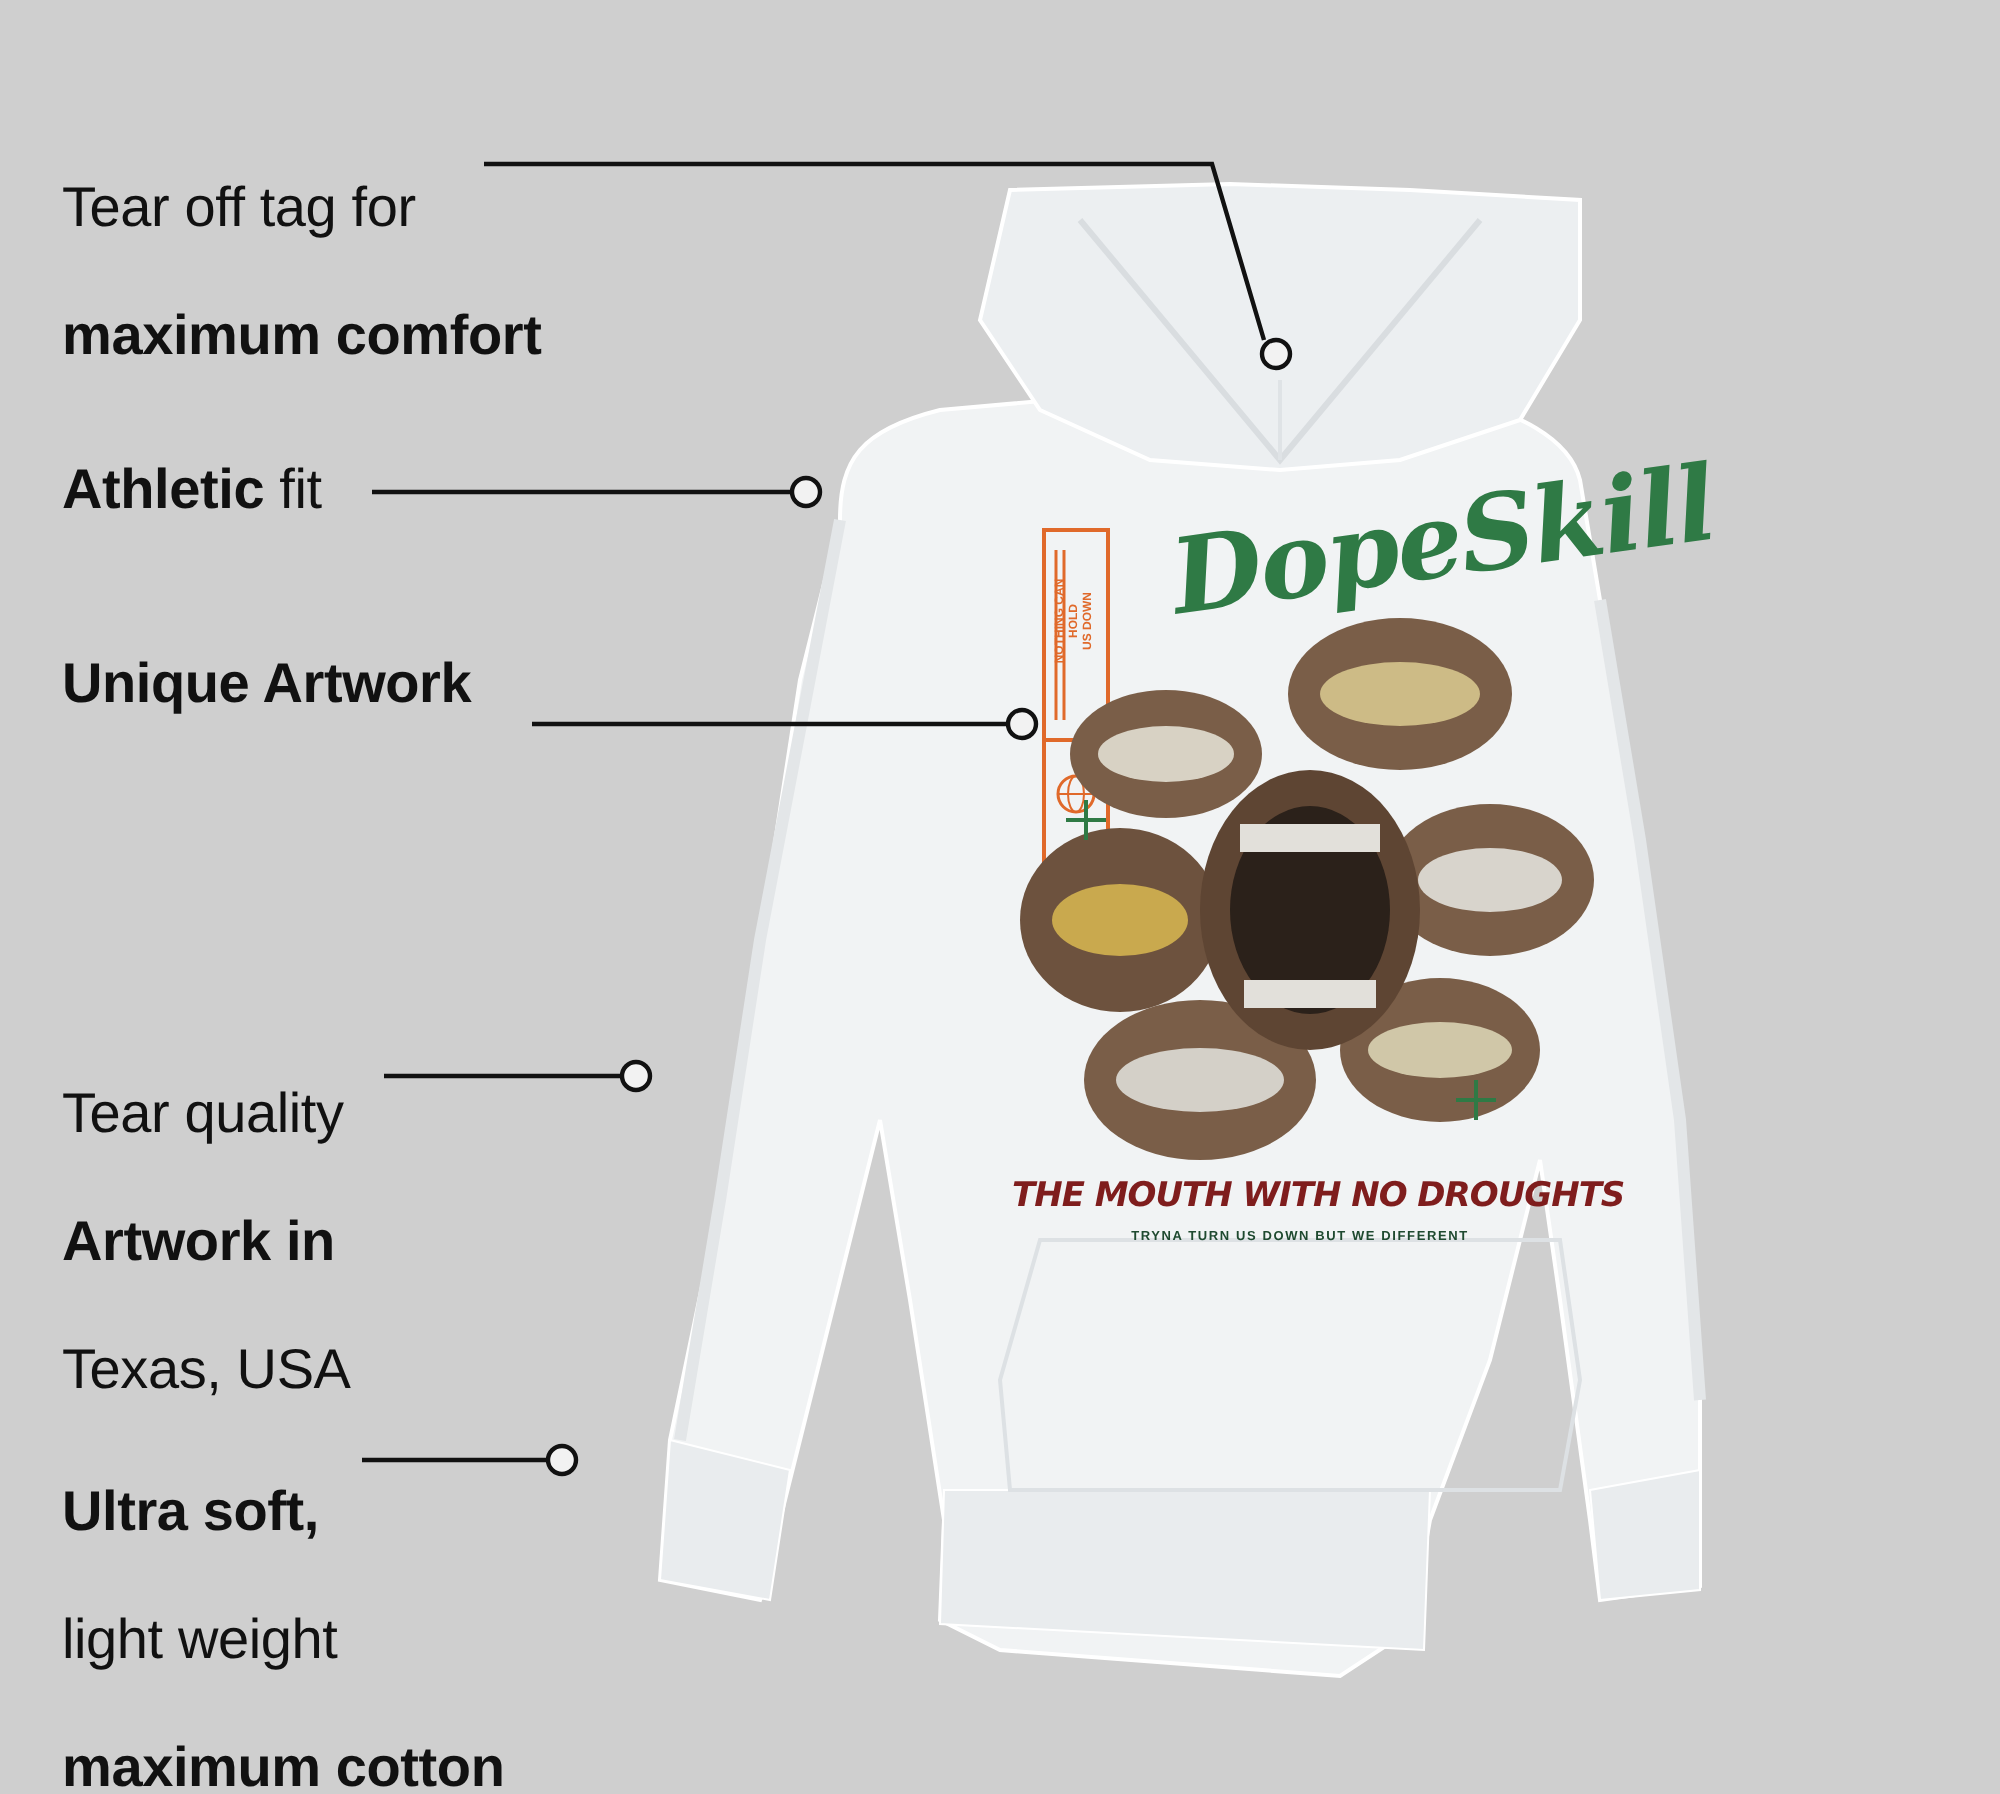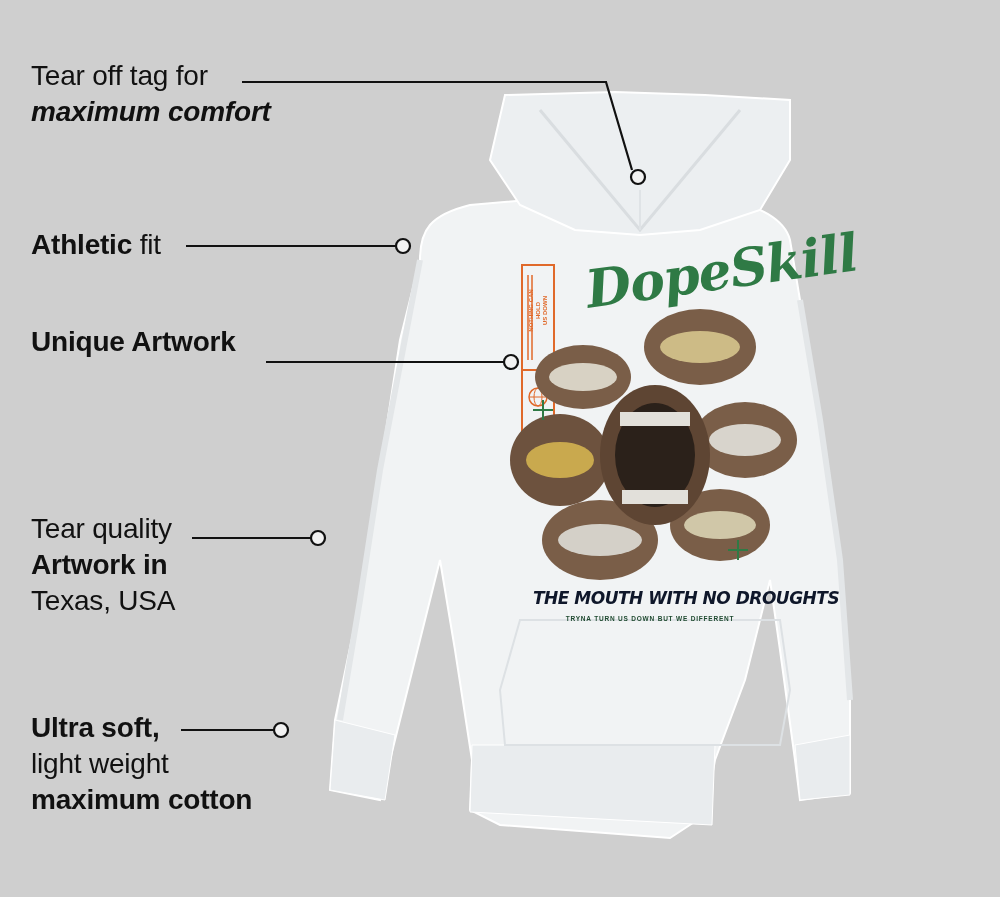--- a/index.html
+++ b/index.html
@@ -8,21 +8,21 @@
       background: #cfcfcf;
       font-family: "Liberation Sans", sans-serif;
       position: relative;
     }
     .stage { position: absolute; left: 0; top: 0; width: 1000px; height: 897px; }
     .label {
       position: absolute; left: 31px; color: #111;
       font-size: 28px; line-height: 36px; letter-spacing: -0.2px;
     }
     .label b { font-weight: 700; }
-    .label span { display: block; }
+    .label span { display: block; margin-top: 28px; }
     svg { display: block; }
   </style>
 </head>
 <body>
 
 <div class="stage">
 
   <svg width="1000" height="897" viewBox="0 0 1000 897" style="position:absolute;left:0;top:0;">
 
     <path d="M470 205 C430 215 420 230 420 260 L400 340 L380 470 L360 600 L335 720 L330 790 L380 800 L395 740 L420 640 L440 560 L455 650 L472 760 L470 810 L500 825 L670 838 L705 815 L715 760 L745 680 L770 580 L780 650 L795 760 L800 800 L850 793 L850 700 L840 560 L820 420 L800 300 L790 240 C785 220 760 205 720 198 L640 190 Z" fill="#f1f3f4" stroke="#ffffff" stroke-width="2"></path>
@@ -91,26 +91,26 @@
       <circle cx="318" cy="538" r="7"></circle>
       <circle cx="281" cy="730" r="7"></circle>
     </g>
   </svg>
 
   <div style="position:absolute;left:585px;top:245px;color:#2f7a45;font:italic 700 52px/1 'DejaVu Serif',serif;transform:rotate(-8deg);letter-spacing:-1px;">DopeSkill</div>
   <div style="position:absolute;left:508px;top:300px;width:60px;transform:rotate(-90deg);transform-origin:center;color:#e0692a;font:700 6px/7px 'Liberation Sans',sans-serif;text-align:center;">
     <div>NOTHING CAN HOLD</div>
     <div>US DOWN</div>
   </div>
-  <div style="position:absolute;left:533px;top:590px;width:250px;text-align:center;color:#0f172a;font:italic 700 17px/1 'DejaVu Sans',sans-serif;letter-spacing:-0.5px;white-space:nowrap;">THE MOUTH WITH NO DROUGHTS</div>
+  <div style="position:absolute;left:506px;top:590px;width:250px;text-align:center;color:#7f1d1d;font:italic 700 17px/1 'DejaVu Sans',sans-serif;letter-spacing:-0.5px;white-space:nowrap;">THE MOUTH WITH NO DROUGHTS</div>
   <div style="position:absolute;left:530px;top:616px;width:240px;text-align:center;color:#1f4a30;font:700 6.5px/1 'Liberation Sans',sans-serif;letter-spacing:0.8px;white-space:nowrap;">TRYNA TURN US DOWN BUT WE DIFFERENT</div>
 
   <div class="label" style="top:58px;">
     <span>Tear off tag for</span>
-    <span style="font-weight:700;font-style:italic;">maximum comfort</span>
+    <span style="font-weight:700;">maximum comfort</span>
   </div>
 
   <div class="label" style="top:227px;">
     <b>Athletic</b><span style="display:inline;"> fit</span>
   </div>
 
   <div class="label" style="top:324px;">
     <b>Unique Artwork</b>
   </div>
 

